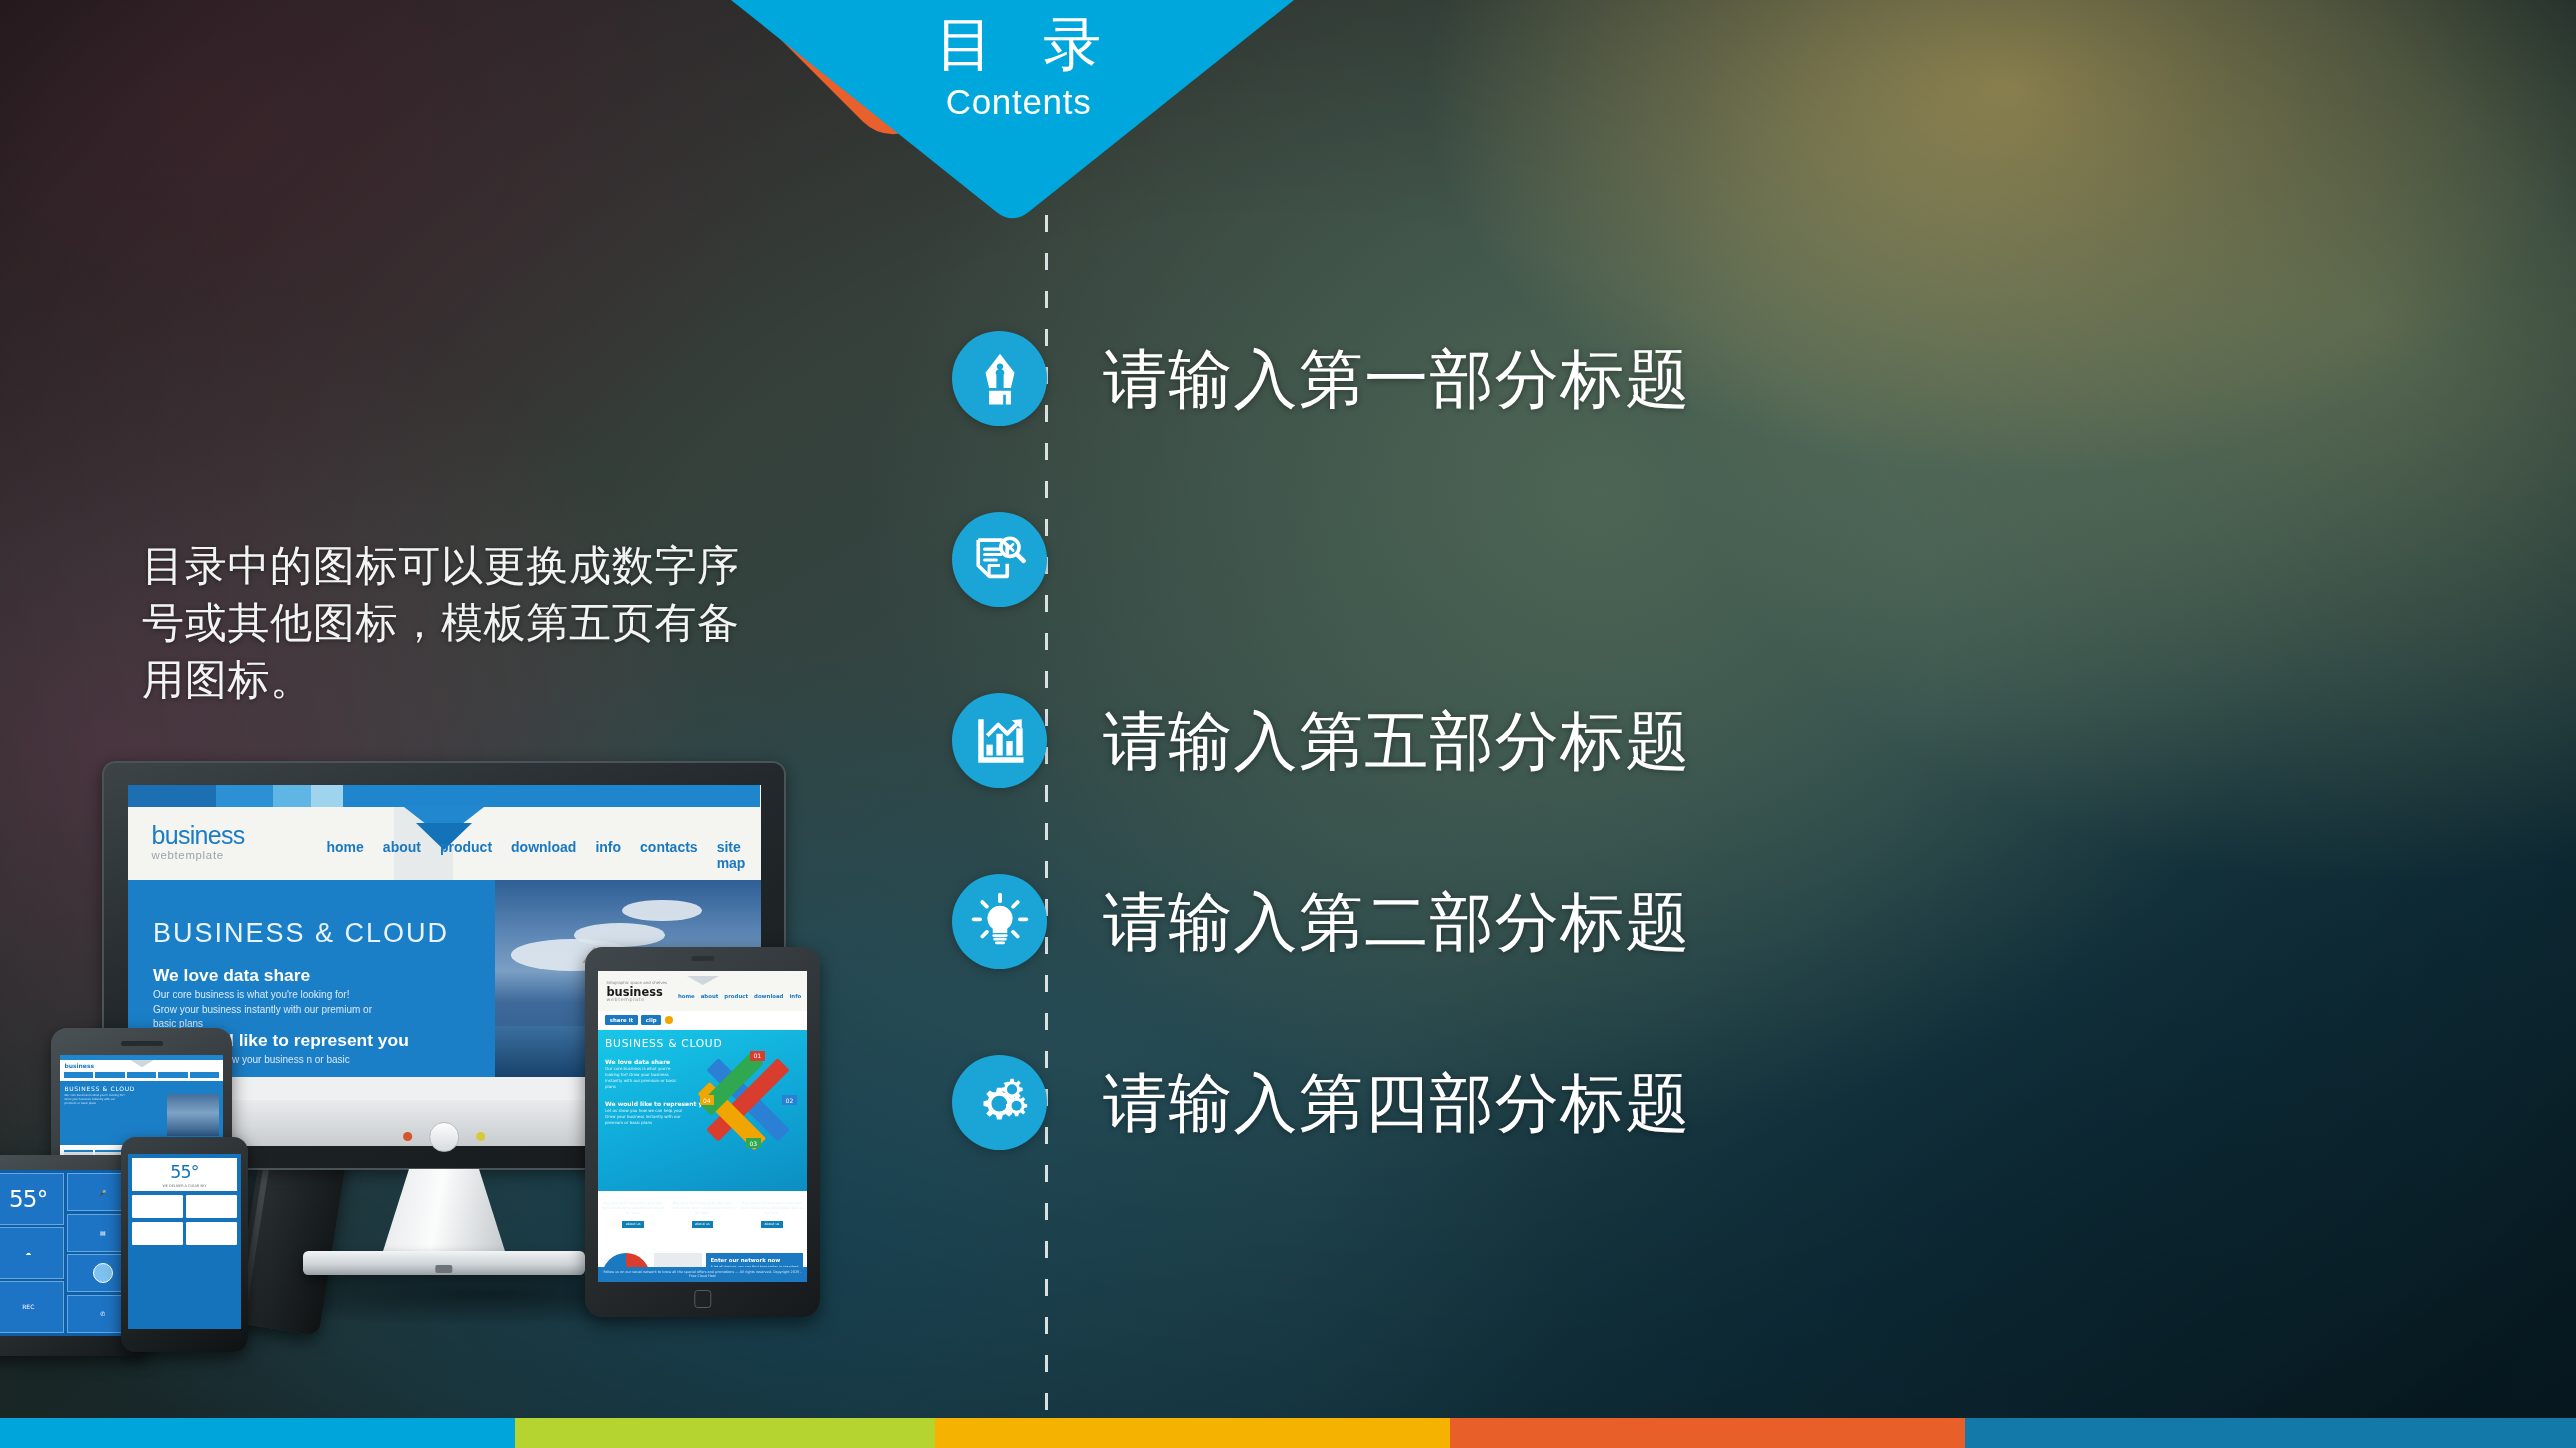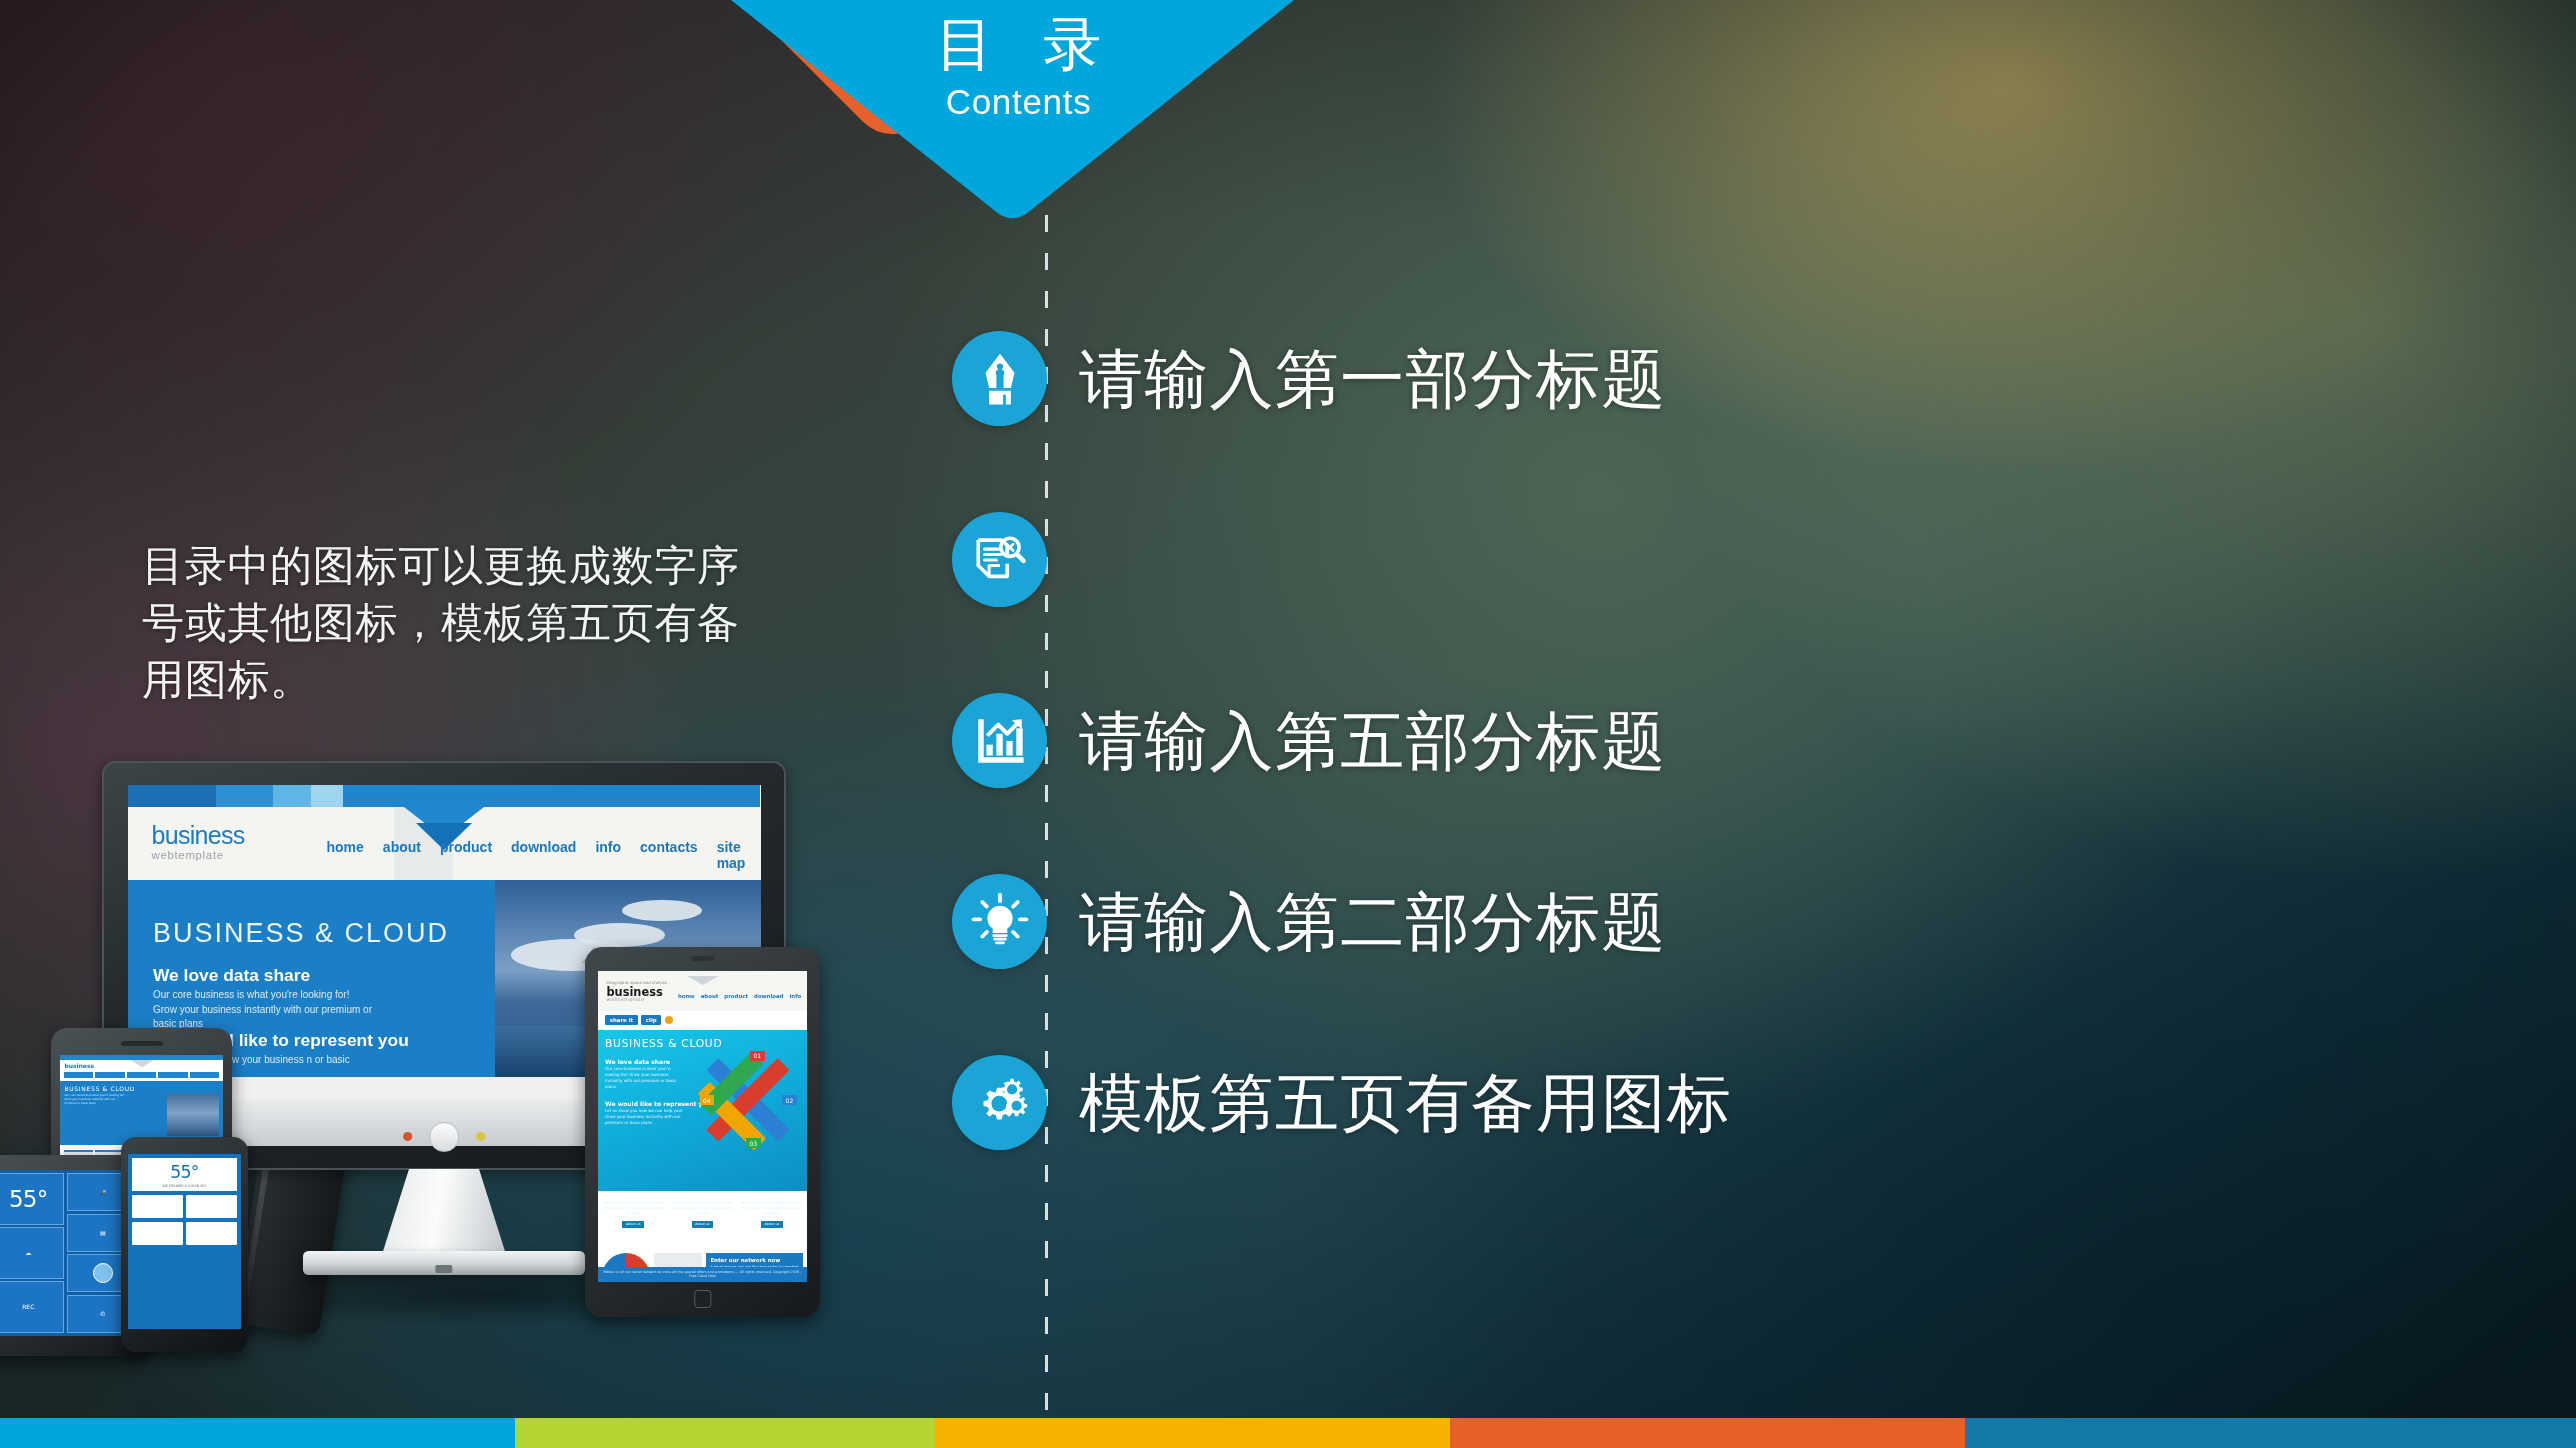--- a/index.html
+++ b/index.html
@@ -85,21 +85,21 @@
   .toc-bullet {
     position:relative; z-index:2;
     width:95px; height:95px; flex:0 0 95px;
     border-radius:50%;
     background:#1ba4d6;
     display:flex; align-items:center; justify-content:center;
     box-shadow:0 2px 9.4px rgba(0,0,0,.25);
   }
   .toc-bullet svg { width:58px; height:58px; display:block; }
   .toc-label {
-    margin-left:32px;
+    margin-left:56px;
     color:#ffffff;
     font-size:64px;
     font-weight:400;
     letter-spacing:1.3px;
     line-height:1;
     white-space:nowrap;
     text-shadow:0 1.3px 6px rgba(0,0,0,.42);
     font-family:"DejaVu Sans","Liberation Sans",sans-serif;
   }
 
@@ -632,21 +632,21 @@
             <circle cx="31.2" cy="32.7" r="8.6" fill="#1ba4d6"></circle>
 
             <path d="M40.5 8.5 L42.8 8.5 L43.6 5.3 L47 5.3 L47.8 8.5 L50.1 9.4 L52.5 7.3 L55 9.8 L52.9 12.2 L53.8 14.5 L57 15.3 L57 18.7 L53.8 19.5 L52.9 21.8 L55 24.2 L52.5 26.7 L50.1 24.6 L47.8 25.5 L47 28.7 L43.6 28.7 L42.8 25.5 L40.5 24.6 L38.1 26.7 L35.6 24.2 L37.7 21.8 L36.8 19.5 L33.6 18.7 L33.6 15.3 L36.8 14.5 L37.7 12.2 L35.6 9.8 Z"></path>
             <circle cx="45.3" cy="17" r="5.6" fill="#1ba4d6"></circle>
 
             <path d="M49.5 26.5 L51.8 26.5 L52.6 23.3 L56 23.3 L56.8 26.5 L59.1 27.4 L61.5 25.3 L64 27.8 L61.9 30.2 L62.8 32.5 L66 33.3 L66 36.7 L62.8 37.5 L61.9 39.8 L64 42.2 L61.5 44.7 L59.1 42.6 L56.8 43.5 L56 46.7 L52.6 46.7 L51.8 43.5 L49.5 42.6 L47.1 44.7 L44.6 42.2 L46.7 39.8 L45.8 37.5 L42.6 36.7 L42.6 33.3 L45.8 32.5 L46.7 30.2 L44.6 27.8 Z" transform="translate(-4,0)"></path>
             <circle cx="50.3" cy="35" r="5.6" fill="#1ba4d6"></circle>
           </g>
         </svg>
       </div>
-      <div class="toc-label">模板第五页有备用图标</div>
+      <div class="toc-label">请输入第四部分标题</div>
     </div>
   </div>
 
   <div class="bottom-bar">
     <i style="background: rgb(0, 165, 220); width: 20%;"></i>
     <i style="background: rgb(181, 212, 48); width: 16.3%;"></i>
     <i style="background: rgb(245, 179, 0); width: 20%;"></i>
     <i style="background: rgb(232, 95, 42); width: 20%;"></i>
     <i style="background: rgb(19, 121, 168); width: 23.7%;"></i>
   </div>

